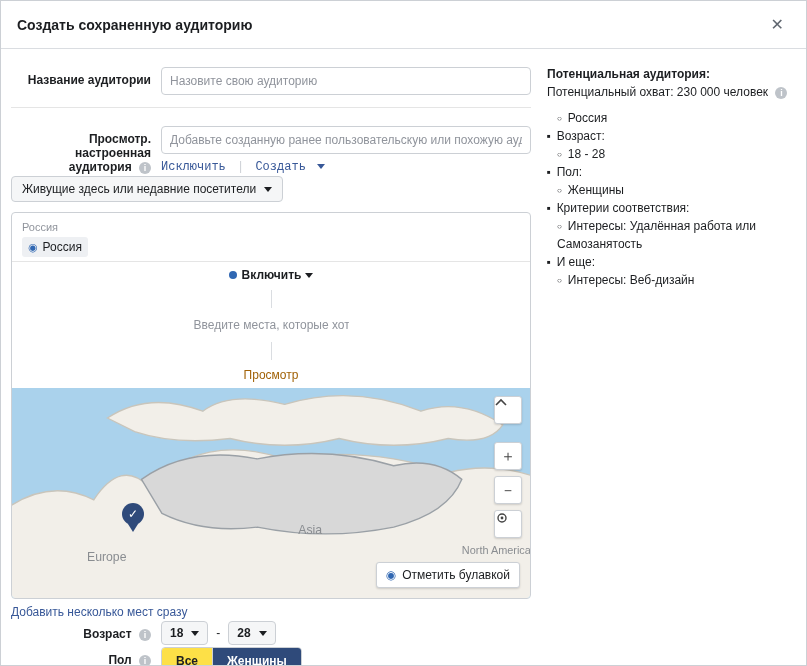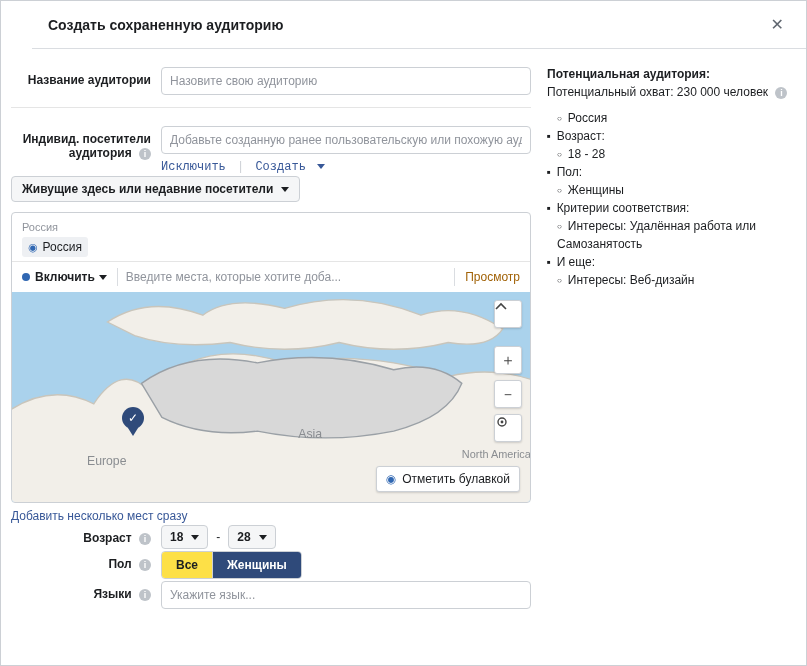--- a/index.html
+++ b/index.html
@@ -1,19 +1,19 @@
 <!DOCTYPE html>
 <html><head>
 <meta charset="utf-8">
 <style>
   * { box-sizing: border-box; margin: 0; padding: 0; }
   body { font-family: Helvetica, Arial, sans-serif; font-size: 12px; color: #1c1e21; background: #fff; width: 807px; height: 666px; overflow: hidden; }
 
   .dialog { border: 1px solid #ccd0d5; width: 807px; height: 666px; display: flex; flex-direction: column; }
-  .dialog-header { display: flex; align-items: center; justify-content: space-between; padding: 10px 16px; border-bottom: 1px solid #dadde1; margin-left: 31px; }
+  .dialog-header { display: flex; align-items: center; justify-content: space-between; padding: 10px 16px; border-bottom: 1px solid #dadde1; }
   .dialog-title { font-size: 14px; font-weight: bold; }
   .close-x { font-size: 16px; color: #606770; cursor: pointer; padding: 4px 6px; }
 
   .dialog-body { flex: 1; display: flex; overflow: hidden; }
   .form-col { flex: 1; padding: 18px 10px 10px 10px; overflow-y: auto; }
   .side-col { width: 265px; padding: 18px 12px 10px 6px; font-size: 12px; }
 
   .row { display: flex; align-items: flex-start; margin-bottom: 2px; }
   .separator { border-top: 1px solid #e5e5e5; margin: 12px 0 18px 0; }
   .lbl { width: 150px; text-align: right; padding-right: 10px; padding-top: 6px; font-weight: bold; color: #1c1e21; font-size: 12px; }
@@ -21,31 +21,31 @@
   .ctrl { flex: 1; }
 
   input.text, .fake-input { width: 100%; border: 1px solid #ccd0d5; border-radius: 4px; padding: 6px 8px; font-size: 12px; color: #1c1e21; background: #fff; }
   input.text::placeholder, .fake-input.placeholder { color: #90949c; }
 
   .link-row { margin-top: 6px; font-size: 12px; font-family: Liberation Mono, monospace; }
   .link-row .lnk { color: #385898; cursor: pointer; }
   .link-row .sep { color: #ccd0d5; margin: 0 4px; }
   .caret-down { display: inline-block; width: 0; height: 0; border-left: 4px solid transparent; border-right: 4px solid transparent; border-top: 5px solid #385898; margin-left: 4px; vertical-align: middle; }
 
-  .dd-btn { display: inline-flex; align-items: center; background: #f5f6f7; border: 1px solid #ccd0d5; border-radius: 4px; padding: 5px 10px; font-weight: bold; font-size: 12px; cursor: pointer; }
+  .dd-btn { display: inline-flex; align-items: center; background: #f5f6f7; border: 1px solid #ccd0d5; border-radius: 4px; padding: 5px 10px; font-weight: normal; font-size: 12px; cursor: pointer; }
   .dd-btn .caret-down { border-top-color: #1c1e21; margin-left: 8px; }
   .dd-btn.small { padding: 4px 8px; font-weight: bold; }
 
   .loc-box { margin-top: 10px; border: 1px solid #ccd0d5; border-radius: 4px; overflow: hidden; }
   .loc-top { padding: 8px 10px 4px 10px; }
   .loc-country-label { color: #90949c; font-size: 11px; margin-bottom: 4px; }
   .loc-pill { display: inline-flex; align-items: center; background: #eef0f3; border-radius: 3px; padding: 3px 6px; font-size: 12px; }
   .loc-pill .pin { color: #3067b2; margin-right: 5px; font-size: 11px; }
 
-  .loc-input-row { display: flex; align-items: center; border-top: 1px solid #e5e5e5; padding: 4px 6px; gap: 6px; }
+  .loc-input-row { display: flex; align-items: center; border-top: 1px solid #e5e5e5; padding: 4px 6px; gap: 6px; flex-direction: column; }
   .loc-input-row .inc-dd { display: inline-flex; align-items: center; font-size: 12px; font-weight: bold; cursor: pointer; padding: 2px 4px; }
   .loc-input-row .inc-dd .dot { width: 8px; height: 8px; border-radius: 50%; background: #3067b2; margin-right: 5px; }
   .loc-input-row .inc-dd .caret-down { border-top-color: #1c1e21; }
   .loc-input-row .vsep { width: 1px; height: 18px; background: #dadde1; }
   .loc-input-row input { flex: 1; border: none; outline: none; font-size: 12px; padding: 4px 2px; }
   .loc-input-row input::placeholder { color: #90949c; }
   .loc-input-row .view-link { color: #a16207; cursor: pointer; padding: 2px 4px; font-size: 12px; }
 
   .map-wrap { position: relative; height: 210px; background: #aad2ec; }
   .map-wrap svg { width: 100%; height: 100%; display: block; }
@@ -94,21 +94,21 @@
         </div>
         <div class="ctrl">
           <input class="text" type="text" placeholder="Назовите свою аудиторию" style="">
         </div>
       </div>
 
       <div class="separator"></div>
 
       <div class="row">
         <div class="lbl">
-          <span>Индивид. посетители аудитория</span>
+          <span>Просмотр. настроенная аудитория</span>
           <span class="info">i</span>
         </div>
         <div class="ctrl">
           <input class="text" type="text" placeholder="Добавьте созданную ранее пользовательскую или похожую аудиторию" style="">
           <div class="link-row">
             <span class="lnk">Исключить</span>
             <span class="sep">|</span>
             <span class="lnk">
               <span>Создать</span>
               <span class="caret-down"></span>

